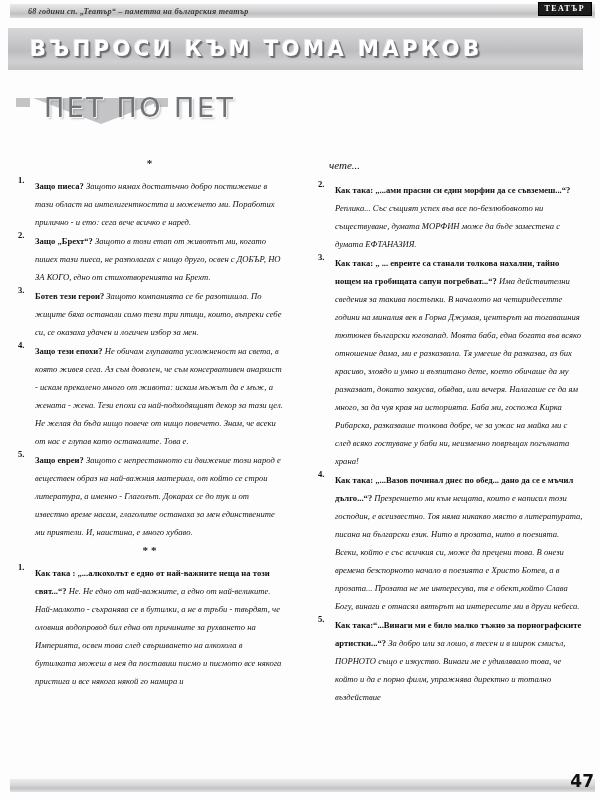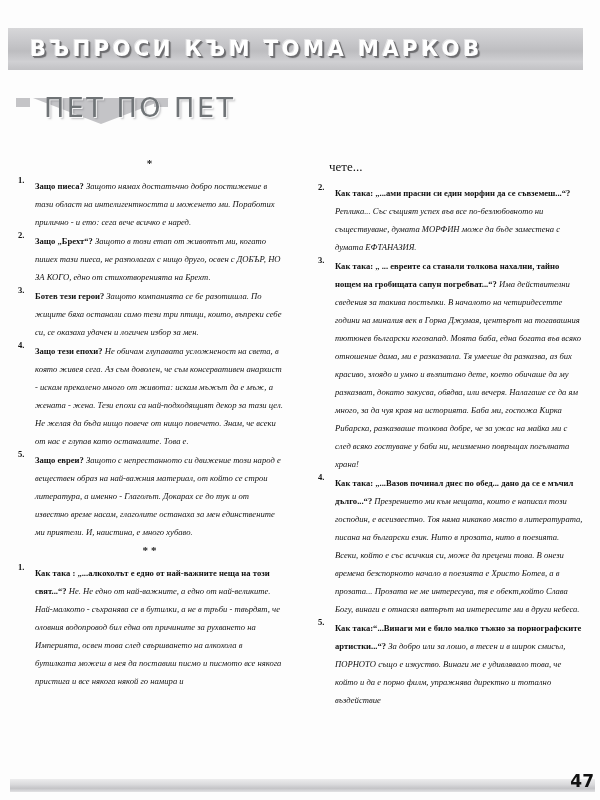--- a/index.html
+++ b/index.html
@@ -178,21 +178,22 @@
   .q {
     font-weight: bold;
     font-style: normal;
   }
   .a {
     font-style: italic;
   }
   
   .lead-frag {
     font-family: "Liberation Serif", serif;
-    font-size: 13px;
+    font-style: italic;
+    font-size: 11px;
     color: #111;
     margin: 0 0 1px 17px;
     line-height: 1.40;
   }
 
   
   .footer {
     position: absolute;
     left: 0; right: 0; bottom: 0;
     height: 40px;
@@ -212,20 +213,25 @@
     color: #111;
     z-index: 2;
     line-height: 1;
   }
 </style>
 </head>
 <body>
 
 <div class="page">
 
+  <div class="running-head">
+    <div class="rh-bar"></div>
+    <div class="rh-text">68 години сп. „Театър“ – паметта на българския театър</div>
+    <div class="rh-logo">ТЕАТЪР</div>
+  </div>
 
   <div class="banner-wrap">
     <div class="banner">
       <div class="banner-title">ВЪПРОСИ КЪМ ТОМА МАРКОВ</div>
     </div>
     <div class="banner-shoulder"></div>
     <div class="banner-shoulder r"></div>
     <div class="banner-arrow"></div>
   </div>
 

